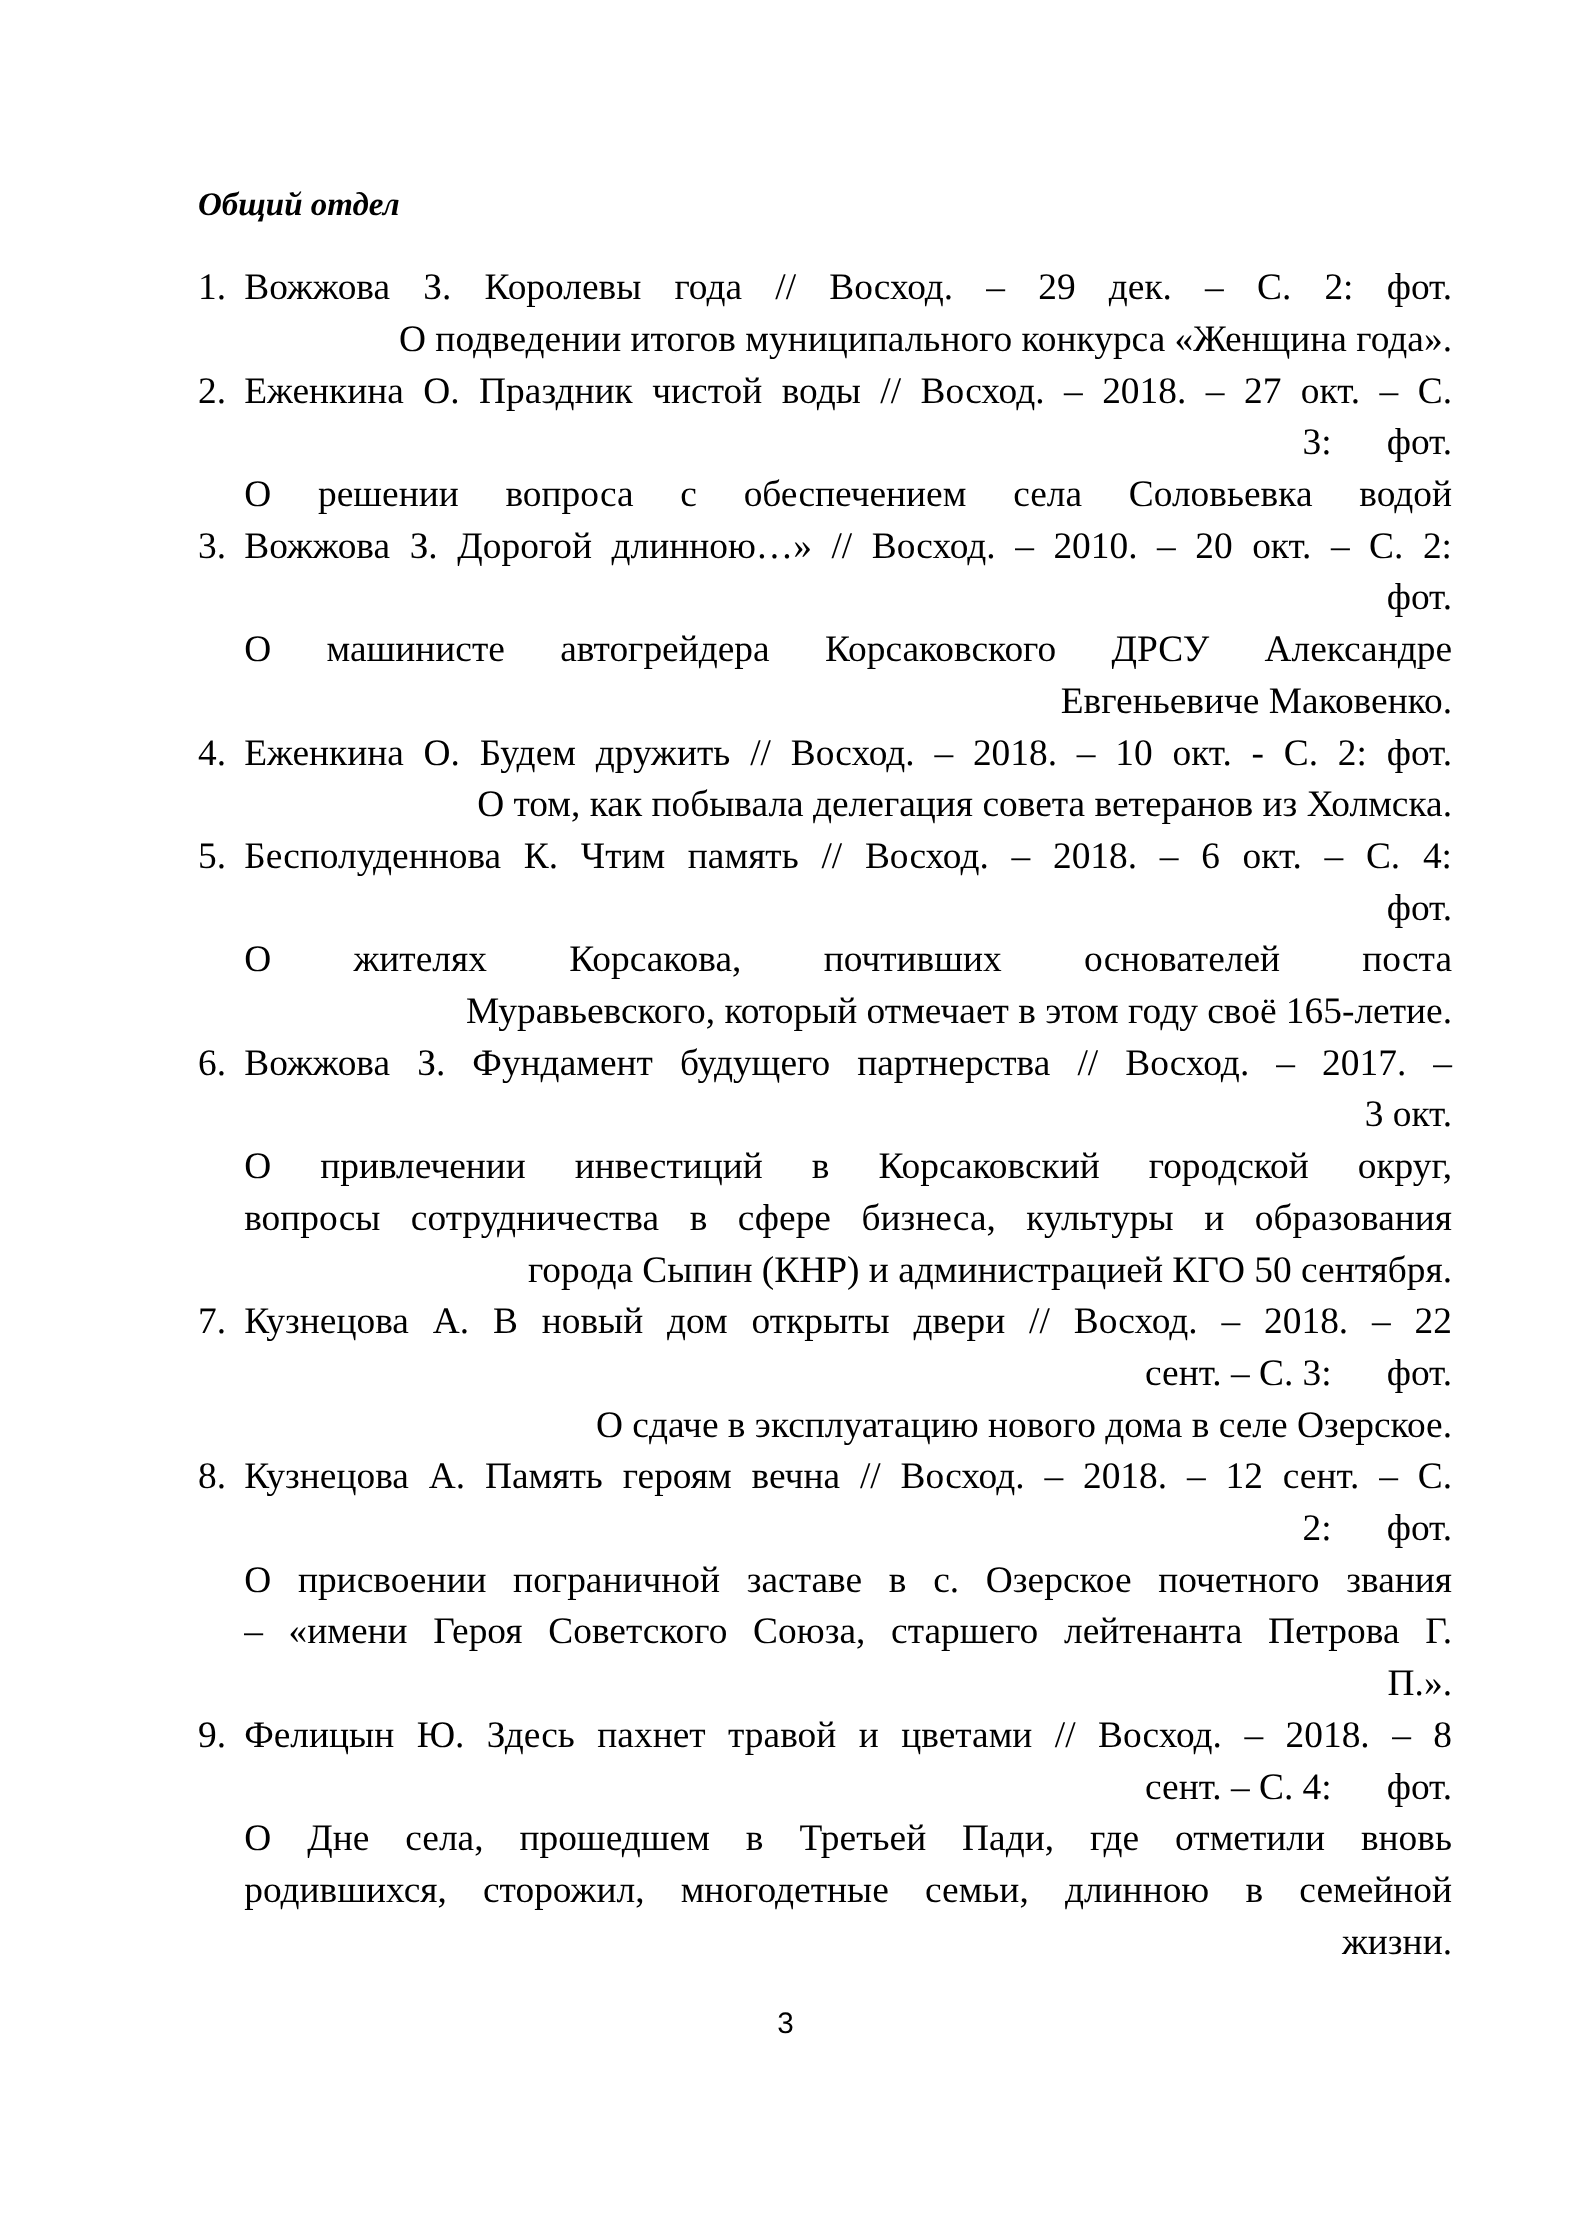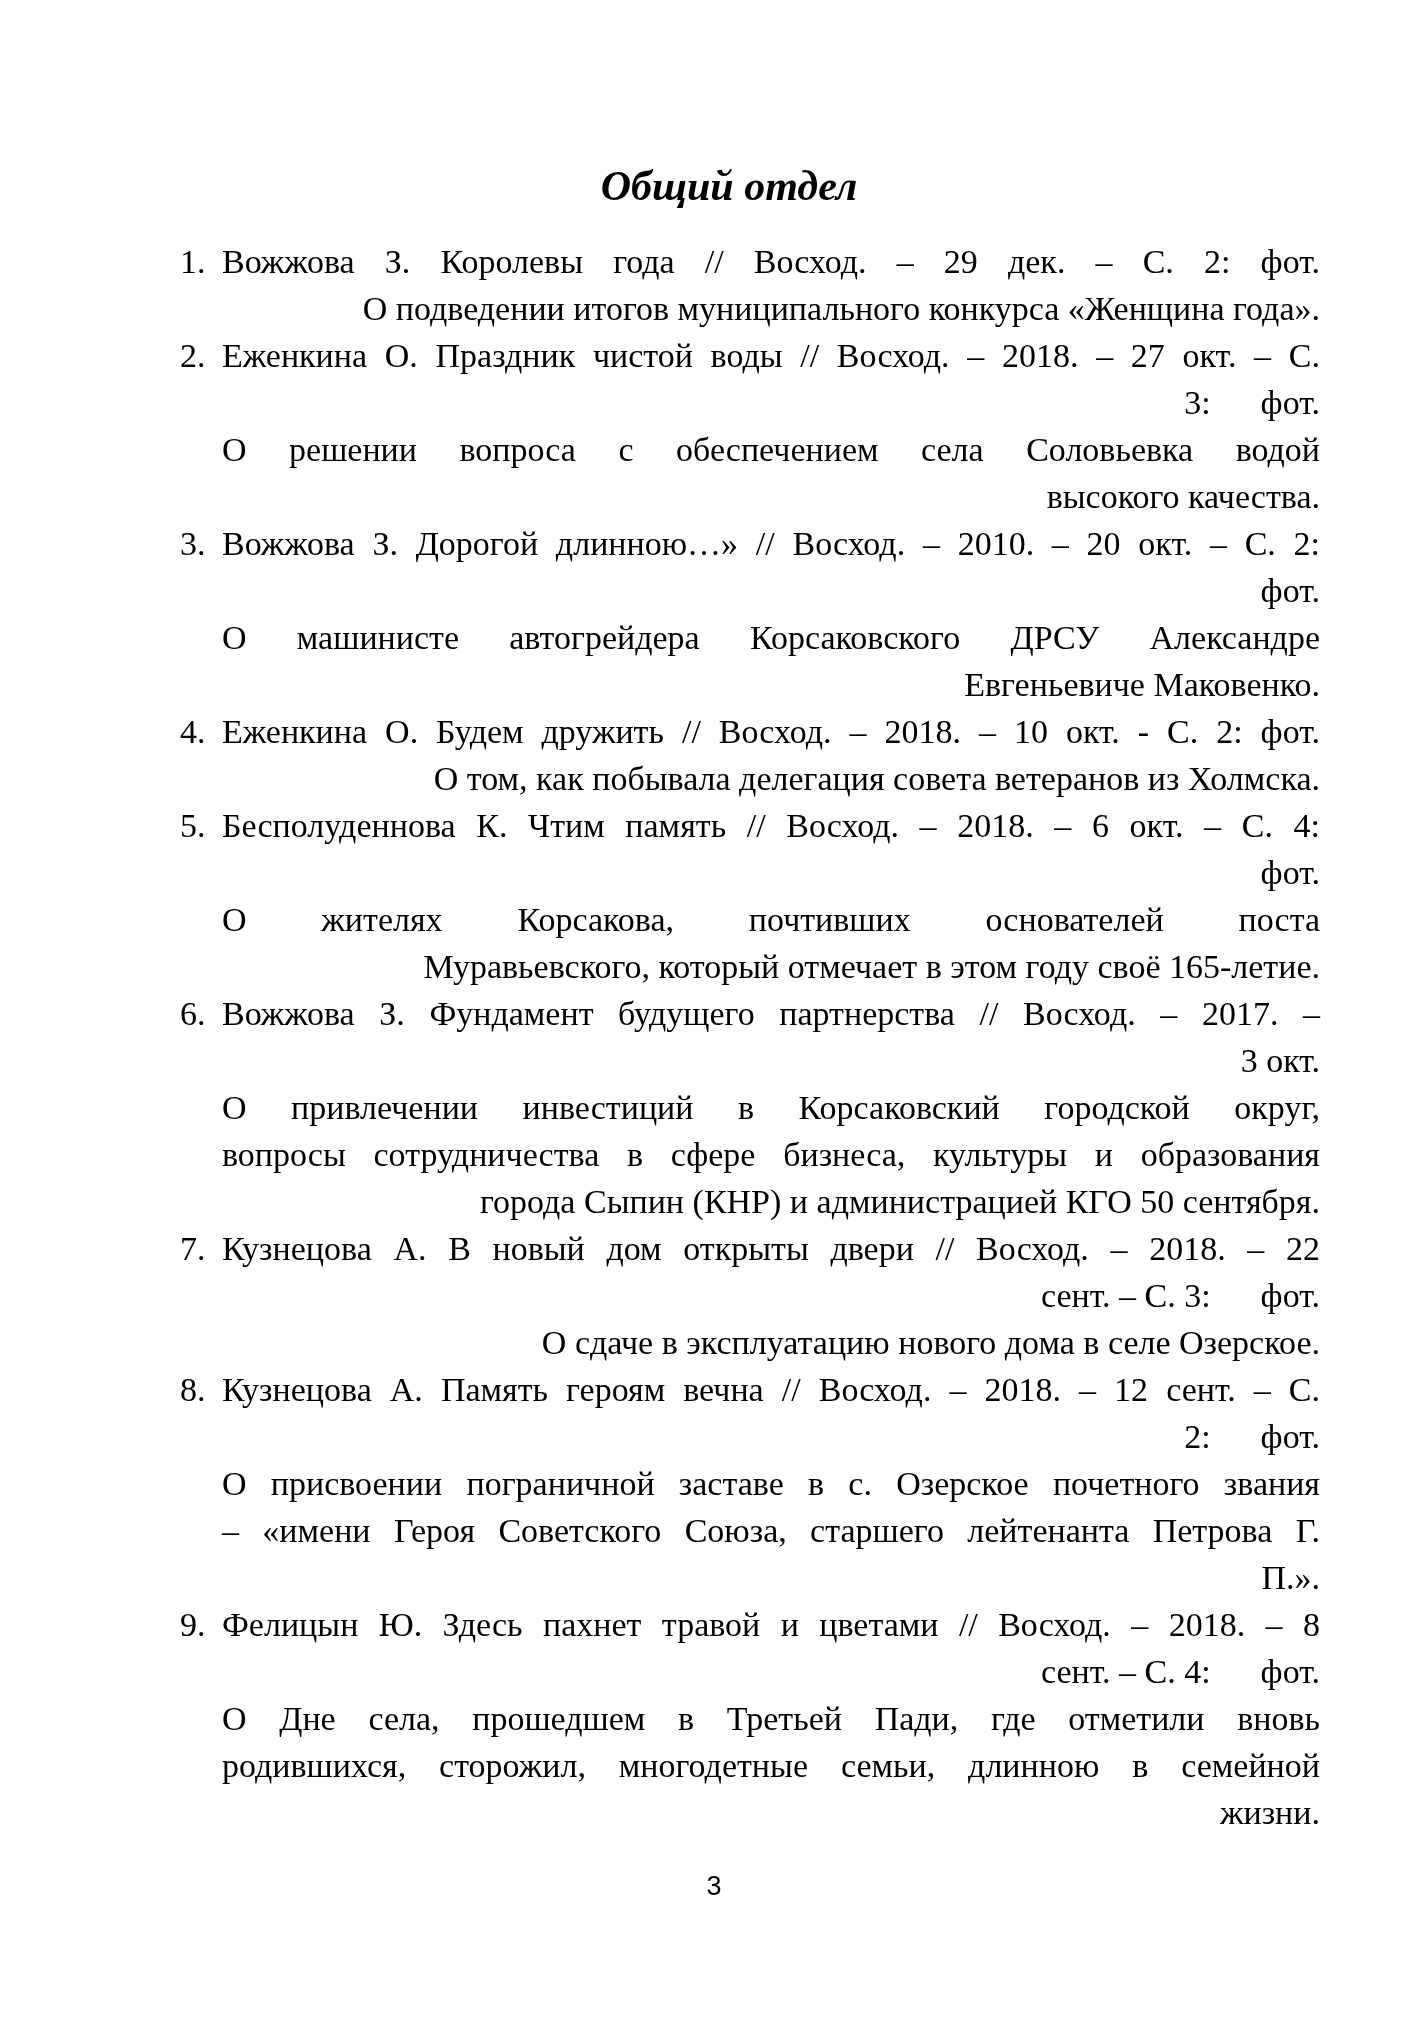--- a/index.html
+++ b/index.html
@@ -13,24 +13,23 @@
     color: #000000;
     font-family: "Liberation Serif", "DejaVu Serif", serif;
     font-size: 34px;
     position: relative;
     overflow: hidden;
   }
   .title {
     padding-top: 160px;
     margin-left: 180px;
     width: 1098px;
-    text-align: center;
     font-weight: bold;
     font-style: italic;
-    font-size: 42px;
+    font-size: 30px;
     line-height: 52px;
   }
   .list {
     margin-top: 26px;
     margin-left: 222px;
     width: 1098px;
   }
   .line {
     position: relative;
     line-height: 47px;
@@ -68,21 +67,20 @@
 <body>
 
 <div class="title">Общий отдел</div>
 
 <div class="list">
     <div class="line fill"><span class="num">1.</span><span>Вожжова З. Королевы года // Восход. – 29 дек. – С. 2: фот.</span></div>
     <div class="line"><span>О подведении итогов муниципального конкурса «Женщина года».</span></div>
     <div class="line fill"><span class="num">2.</span><span>Еженкина О. Праздник чистой воды // Восход. – 2018. – 27 окт. – С.</span></div>
     <div class="line"><span>3:</span><span class="tab"></span><span>фот.</span></div>
     <div class="line fill"><span>О решении вопроса с обеспечением села Соловьевка водой</span></div>
-    <div class="line"><span>высокого качества.</span></div>
     <div class="line fill"><span class="num">3.</span><span>Вожжова З. Дорогой длинною…» // Восход. – 2010. – 20 окт. – С. 2:</span></div>
     <div class="line indent"><span>фот.</span></div>
     <div class="line fill"><span>О машинисте автогрейдера Корсаковского ДРСУ Александре</span></div>
     <div class="line"><span>Евгеньевиче Маковенко.</span></div>
     <div class="line fill"><span class="num">4.</span><span>Еженкина О. Будем дружить // Восход. – 2018. – 10 окт. - С. 2: фот.</span></div>
     <div class="line"><span>О том, как побывала делегация совета ветеранов из Холмска.</span></div>
     <div class="line fill"><span class="num">5.</span><span>Бесполуденнова К. Чтим память // Восход. – 2018. – 6 окт. – С. 4:</span></div>
     <div class="line"><span>фот.</span></div>
     <div class="line fill"><span>О жителях Корсакова, почтивших основателей поста</span></div>
     <div class="line"><span>Муравьевского, который отмечает в этом году своё 165-летие.</span></div>

